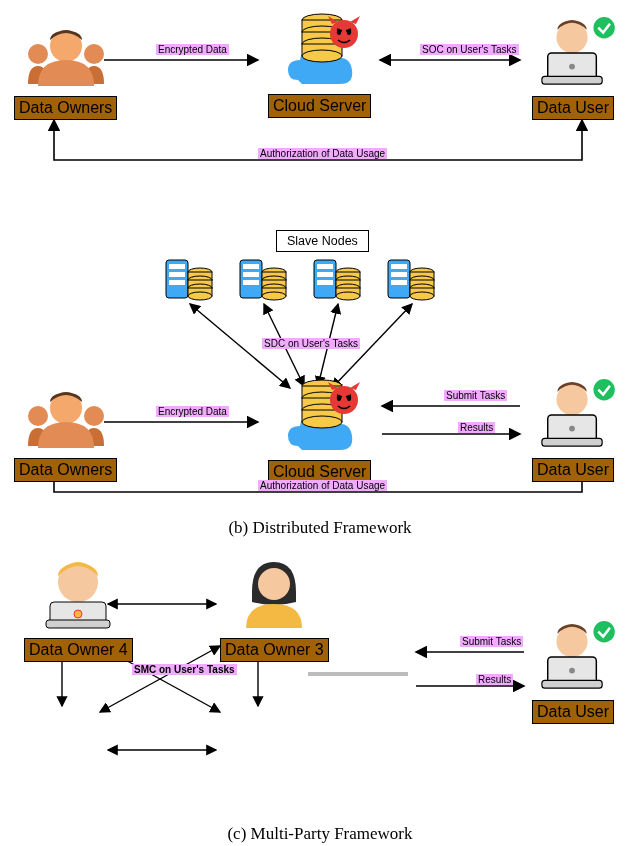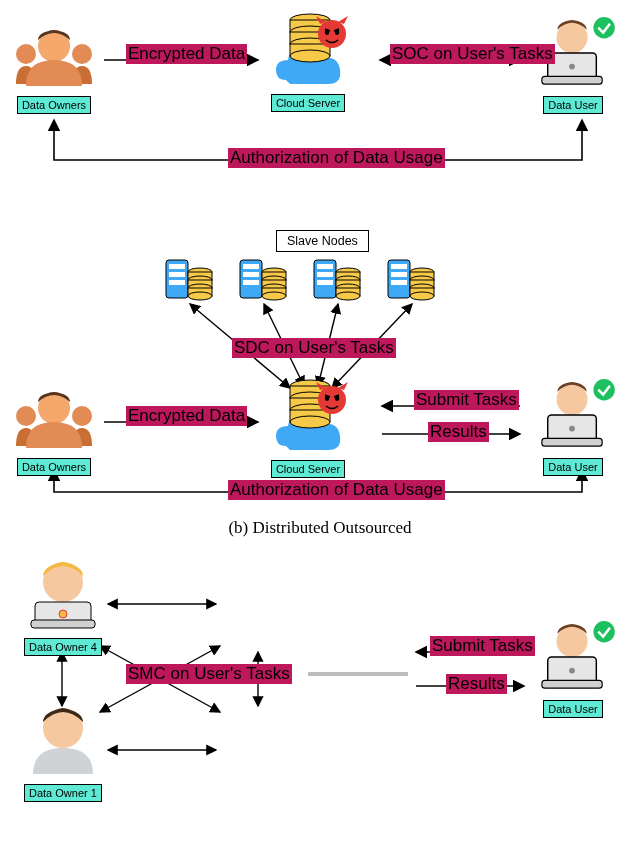--- a/index.html
+++ b/index.html
@@ -3,22 +3,22 @@
 <meta charset="utf-8">
 <style>
 * { box-sizing: border-box; margin: 0; padding: 0; }
 body { font-family: Arial, sans-serif; width: 640px; height: 846px; background: #fff; position: relative; }
 .section { position: relative; }
 .sec-a { height: 230px; }
 .sec-b { height: 310px; padding-left: 32px; }
 .sec-c { height: 306px; }
 .caption { text-align: center; font-size: 17px; font-family: Georgia, serif; margin-top: 6px; }
 .entity { position: absolute; text-align: center; }
-.entity-label { border: 1px solid #000; font-size: 11px; padding: 2px 4px; display: inline-block; margin-top: 4px; background: #5eead4; }
-.edge-label { position: absolute; font-size: 17px; background: #be185d; padding: 0 2px; white-space: nowrap; }
+.entity-label { border: 1px solid #000; font-size: 16px; padding: 2px 4px; display: inline-block; margin-top: 4px; background: #a16207; }
+.edge-label { position: absolute; font-size: 10px; background: #f0abfc; padding: 0 2px; white-space: nowrap; margin-left: 30px; }
 
 
 svg { overflow: visible; }
 
 
 .arrow-svg { position: absolute; top: 0; left: 0; width: 100%; height: 100%; pointer-events: none; }
 
 .group-avatar { width: 80px; height: 64px; }
 .server-icon  { width: 80px; height: 72px; }
 .user-icon    { width: 90px; height: 70px; }
@@ -213,21 +213,21 @@
       </svg><br>
     <span class="entity-label">Data User</span>
   </div>
 
   <span class="edge-label" style="left:232px; top:108px;text-align:right;">SDC on User's Tasks</span>
   <span class="edge-label" style="left:126px; top:176px;">Encrypted Data</span>
   <span class="edge-label" style="left:414px; top:160px;">Submit Tasks</span>
   <span class="edge-label" style="left:428px; top:192px;">Results</span>
   <span class="edge-label" style="left:228px; top:250px;">Authorization of Data Usage</span>
 
-  <div class="caption" style="position:absolute; left:0; right:0; top:282px;">(b) Distributed Outsourced</div>
+  <div class="caption" style="position:absolute; left:0; right:0; top:282px;">(b) Distributed Framework</div>
 </div>
 
 <div class="section sec-c">
   <svg class="arrow-svg" viewBox="0 0 640 306">
 
     <line x1="108" y1="64" x2="216" y2="64" stroke="#000" stroke-width="1.4" marker-end="url(#arrowhead)" marker-start="url(#arrowheadrev)"></line>
     <line x1="108" y1="210" x2="216" y2="210" stroke="#000" stroke-width="1.4" marker-end="url(#arrowhead)" marker-start="url(#arrowheadrev)"></line>
     <line x1="62" y1="112" x2="62" y2="166" stroke="#000" stroke-width="1.4" marker-end="url(#arrowhead)" marker-start="url(#arrowheadrev)"></line>
     <line x1="258" y1="112" x2="258" y2="166" stroke="#000" stroke-width="1.4" marker-end="url(#arrowhead)" marker-start="url(#arrowheadrev)"></line>
     <line x1="100" y1="106" x2="220" y2="172" stroke="#000" stroke-width="1.4" marker-end="url(#arrowhead)" marker-start="url(#arrowheadrev)"></line>
@@ -239,33 +239,34 @@
     <line x1="416" y1="146" x2="524" y2="146" stroke="#000" stroke-width="1.6" marker-end="url(#arrowhead)"></line>
   </svg>
 
   <div class="entity" style="left:24px; top:18px;text-align:center;">
     <svg class="person-icon" viewBox="0 0 72 72">
         <use href="#icon-person-male2"></use>
       </svg><br>
     <span class="entity-label">Data Owner 4</span>
   </div>
 
-
-  <div class="entity" style="left:24px; top:164px;">
+  <div class="entity" style="left:220px; top:18px;">
     <svg class="person-icon" viewBox="0 0 72 72">
-        <use href="#icon-person-male1"></use>
-      </svg><br>
-    <span class="entity-label">Data Owner 1</span>
-  </div>
+        <use href="#icon-person-female1"></use>
+      </svg><br>
+    <span class="entity-label">Data Owner 3</span>
+  </div>
+
 
 
   <div class="entity" style="left:528px; top:82px;">
     <svg class="user-icon" viewBox="0 0 92 72">
         <use href="#icon-user"></use>
       </svg><br>
     <span class="entity-label">Data User</span>
   </div>
 
-  <span class="edge-label" style="left:126px; top:124px;">SMC on User's Tasks</span>
+  <span class="edge-label" style="left:102px; top:124px;font-weight:bold;">SMC on User's Tasks</span>
   <span class="edge-label" style="left:430px; top:96px;">Submit Tasks</span>
   <span class="edge-label" style="left:446px; top:134px;">Results</span>
 
+  <div class="caption" style="position:absolute; left:0; right:0; top:278px;">(c) Multi-Party Framework</div>
 </div>
 
 </body></html>

